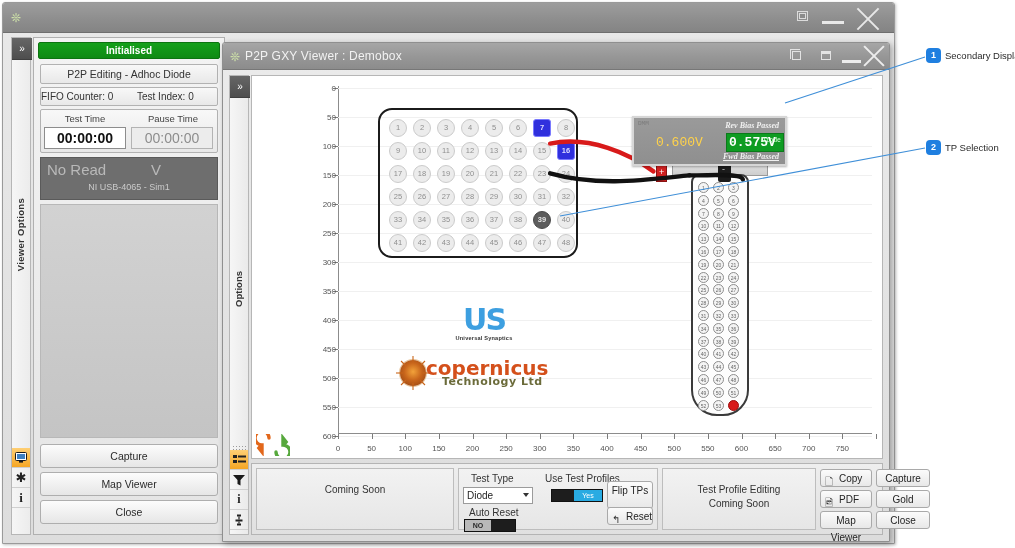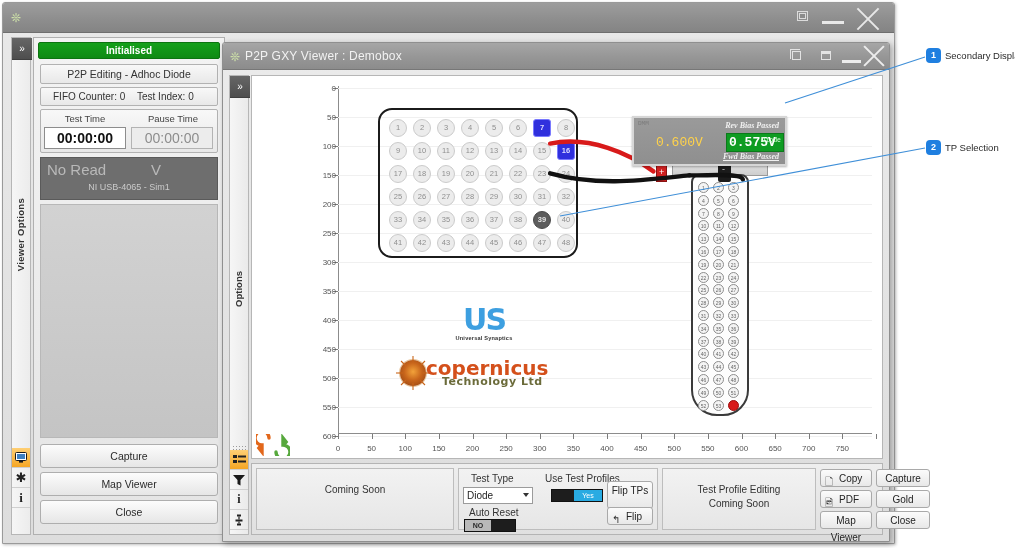--- a/index.html
+++ b/index.html
@@ -93,21 +93,21 @@
     border:1px solid #0c7410; border-radius:2px;
     color:#fff; font-size:10px; font-weight:bold; text-align:center; line-height:16px;
   }
   .box {
     position:absolute; background: linear-gradient(#f8f8f8,#e8e8e8);
     border:1px solid #b2b2b2; border-radius:2px;
   }
   .modebox { left:6px; top:26px; width:178px; height:20px;
     font-size:10.5px; color:#333; text-align:center; line-height:19px; }
   .fifobox { left:6px; top:49px; width:178px; height:19px; font-size:10px; color:#333; }
-  .fifo-l { position:absolute; left:12px; top:3px; }
+  .fifo-l { position:absolute; left:0; top:3px; }
   .fifo-r { position:absolute; left:96px; top:3px; }
   .timebox { left:6px; top:71px; width:178px; height:44px; }
   .tlab { position:absolute; top:3px; font-size:9.5px; color:#444; width:84px; text-align:center; }
   .tlab.a{left:2px;} .tlab.b{left:90px;}
   .tval {
     position:absolute; top:17px; width:82px; height:22px;
     background:#fff; border:1px solid #8d8d8d;
     font-size:14px; color:#111; text-align:center; line-height:21px;
     font-family:"Liberation Sans", sans-serif;
   }
@@ -685,21 +685,21 @@
         </div>
         <span class="lab" style="left:10px; top:38px;">Auto Reset</span>
         <div class="toggle" style="left:5px; top:50px;">
           <span class="tg-off">NO</span>
         </div>
         <div class="sbtn" style="left:148px; top:12px; width:46px; height:28px; line-height:17px;">
           <span>Flip TPs</span>
         </div>
         <div class="sbtn ic" style="left:148px; top:38px; width:46px; height:18px; line-height:17px;">
           <span class="sbtn-ico">↰</span>
-          <span>Flip</span>
+          <span>Reset</span>
         </div>
       </div>
 
       <div class="bgroup g3">
         <div class="cs-txt">
           <div>Test Profile Editing</div>
           <div>Coming Soon</div>
         </div>
       </div>
 

